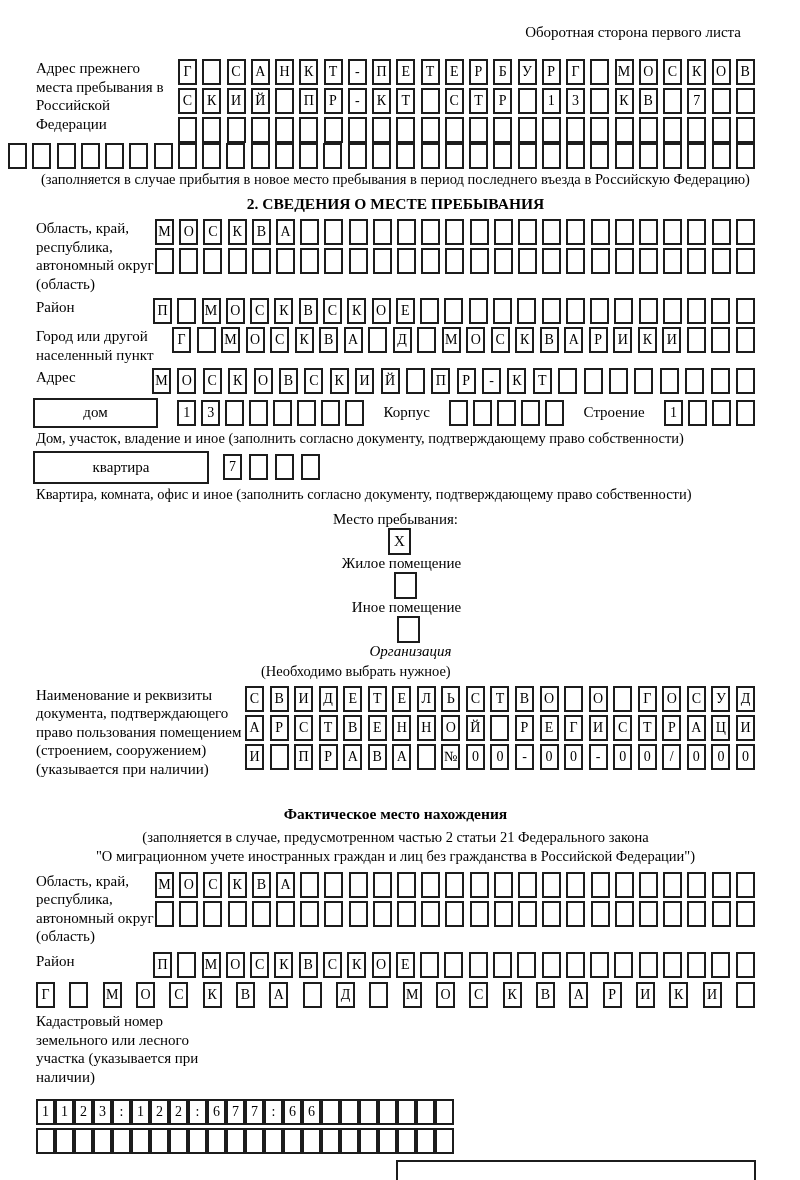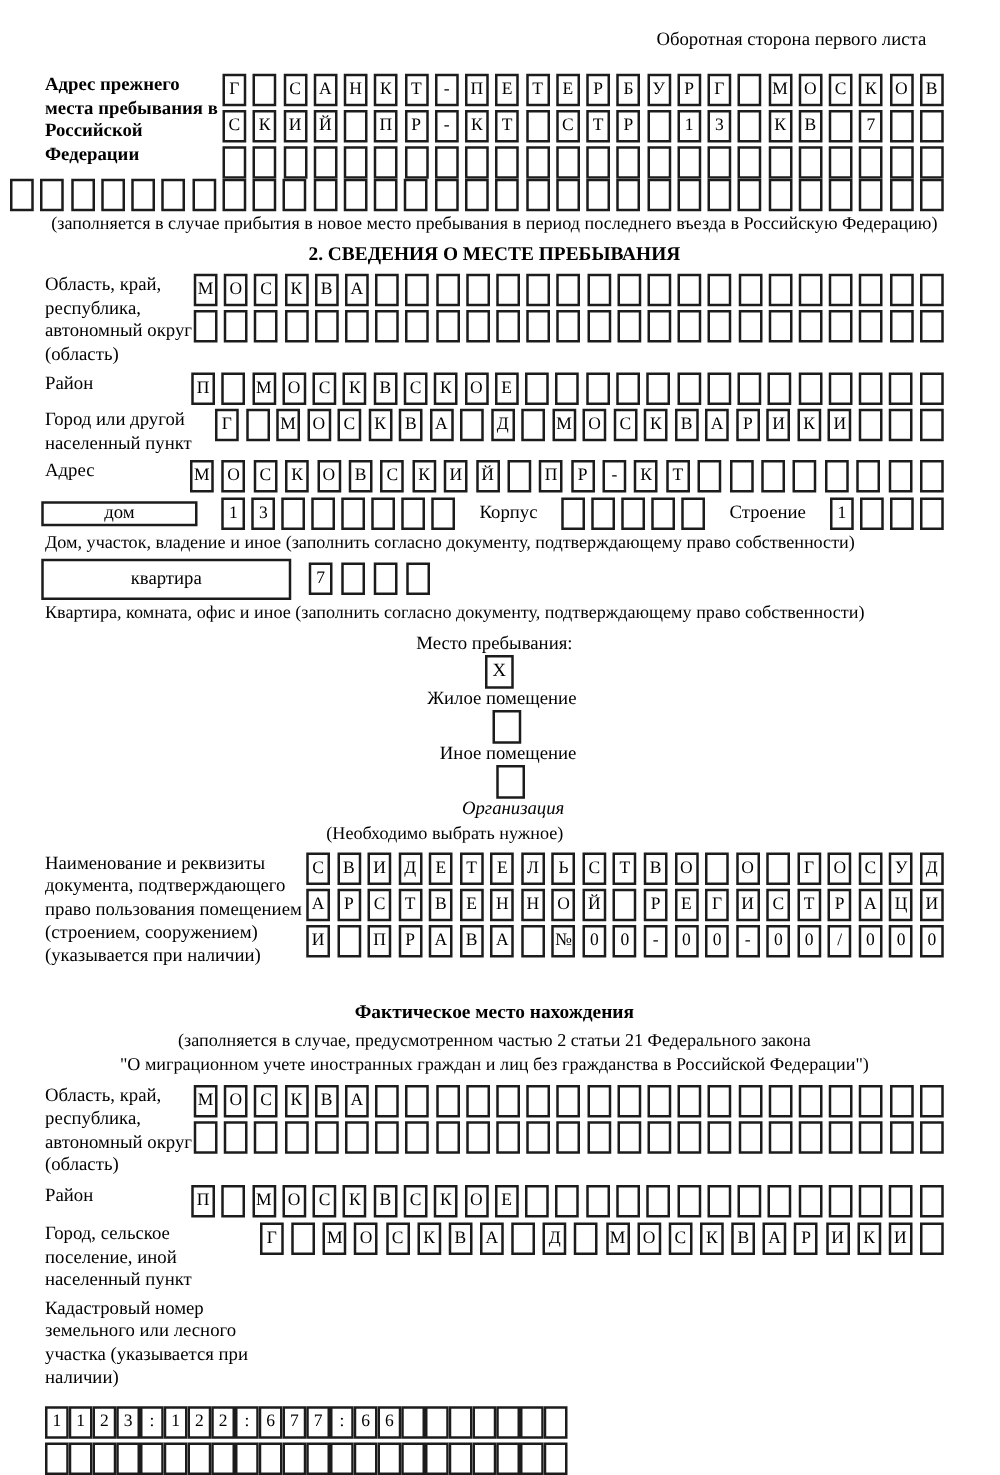--- a/index.html
+++ b/index.html
@@ -12,21 +12,21 @@
   .hdr-note{text-align:right;font-size:15px;margin-right:14px;}
   .field{display:flex;align-items:flex-start;}
   .flabel{font-size:15px;line-height:1.24;flex-shrink:0;}
   .cellblock{flex-grow:1;min-width:0;}
   .cellrow{display:flex;justify-content:space-between;margin-bottom:3px;}
   .cell{
     width:19px;height:26px;border:2px solid #1c1c1c;box-sizing:border-box;
     display:inline-flex;align-items:center;justify-content:center;
     font-size:14px;flex-shrink:0;background:#fff;
   }
-  .w142{width:142px;font-weight:bold;} .w119{width:119px;} .w117{width:117px;} .w136{width:136px;}
+  .w142{width:142px;} .w119{width:119px;} .w117{width:117px;} .w136{width:136px;}
   .w116{width:116px;} .w209{width:209px;} .w172{width:172px;} .w192{width:192px;}
   .full-row{margin-left:-28px;width:747px;display:flex;justify-content:space-between;}
   .center-note{text-align:center;font-size:14.5px;margin-top:2px;}
   .sec-title{text-align:center;font-size:15.5px;font-weight:bold;margin:7px 0 6px 0;}
   .boxed-label{
     border:2px solid #1c1c1c;box-sizing:border-box;display:flex;
     align-items:center;justify-content:center;font-size:15px;background:#fff;flex-shrink:0;
   }
   .dom-row{display:flex;align-items:center;justify-content:space-between;margin:4px 0 2px 0;}
   .inline-cells{display:flex;gap:5px;}
@@ -321,21 +321,21 @@
           <span class="cell"></span>
           <span class="cell"></span>
           <span class="cell"></span>
           <span class="cell"></span>
           <span class="cell"></span>
         </div>
       </div>
   </div>
 
   <div class="dom-row" style="margin-left:-3px;">
-    <div class="boxed-label" style="width:125px;height:20px;">дом</div>
+    <div class="boxed-label" style="width:125px;height:30px;">дом</div>
     <div class="inline-cells">
         <span class="cell">1</span>
         <span class="cell">3</span>
         <span class="cell"></span>
         <span class="cell"></span>
         <span class="cell"></span>
         <span class="cell"></span>
         <span class="cell"></span>
         <span class="cell"></span>
       </div>
@@ -351,21 +351,21 @@
     <div class="inline-cells">
         <span class="cell">1</span>
         <span class="cell"></span>
         <span class="cell"></span>
         <span class="cell"></span>
       </div>
   </div>
   <div class="caption">Дом, участок, владение и иное (заполнить согласно документу, подтверждающему право собственности)</div>
 
   <div class="kv-row" style="margin-left:-3px;">
-    <div class="boxed-label" style="width:200px;height:33px;text-align:center;">квартира</div>
+    <div class="boxed-label" style="width:176px;height:33px;text-align:center;">квартира</div>
     <div class="inline-cells" style="margin-left:14px;gap:7px;">
         <span class="cell">7</span>
         <span class="cell"></span>
         <span class="cell"></span>
         <span class="cell"></span>
       </div>
   </div>
   <div class="caption">Квартира, комната, офис и иное (заполнить согласно документу, подтверждающему право собственности)</div>
 
   <div class="mesto-row">
@@ -545,21 +545,20 @@
           <span class="cell"></span>
           <span class="cell"></span>
           <span class="cell"></span>
           <span class="cell"></span>
           <span class="cell"></span>
         </div>
       </div>
   </div>
 
   <div class="field" style="margin-top:4px;">
-    <div class="flabel w172">Город, сельское поселение, иной населенный пункт</div>
     <div class="cellblock">
         <div class="cellrow mb0">
           <span class="cell">Г</span>
           <span class="cell"></span>
           <span class="cell">М</span>
           <span class="cell">О</span>
           <span class="cell">С</span>
           <span class="cell">К</span>
           <span class="cell">В</span>
           <span class="cell">А</span>

